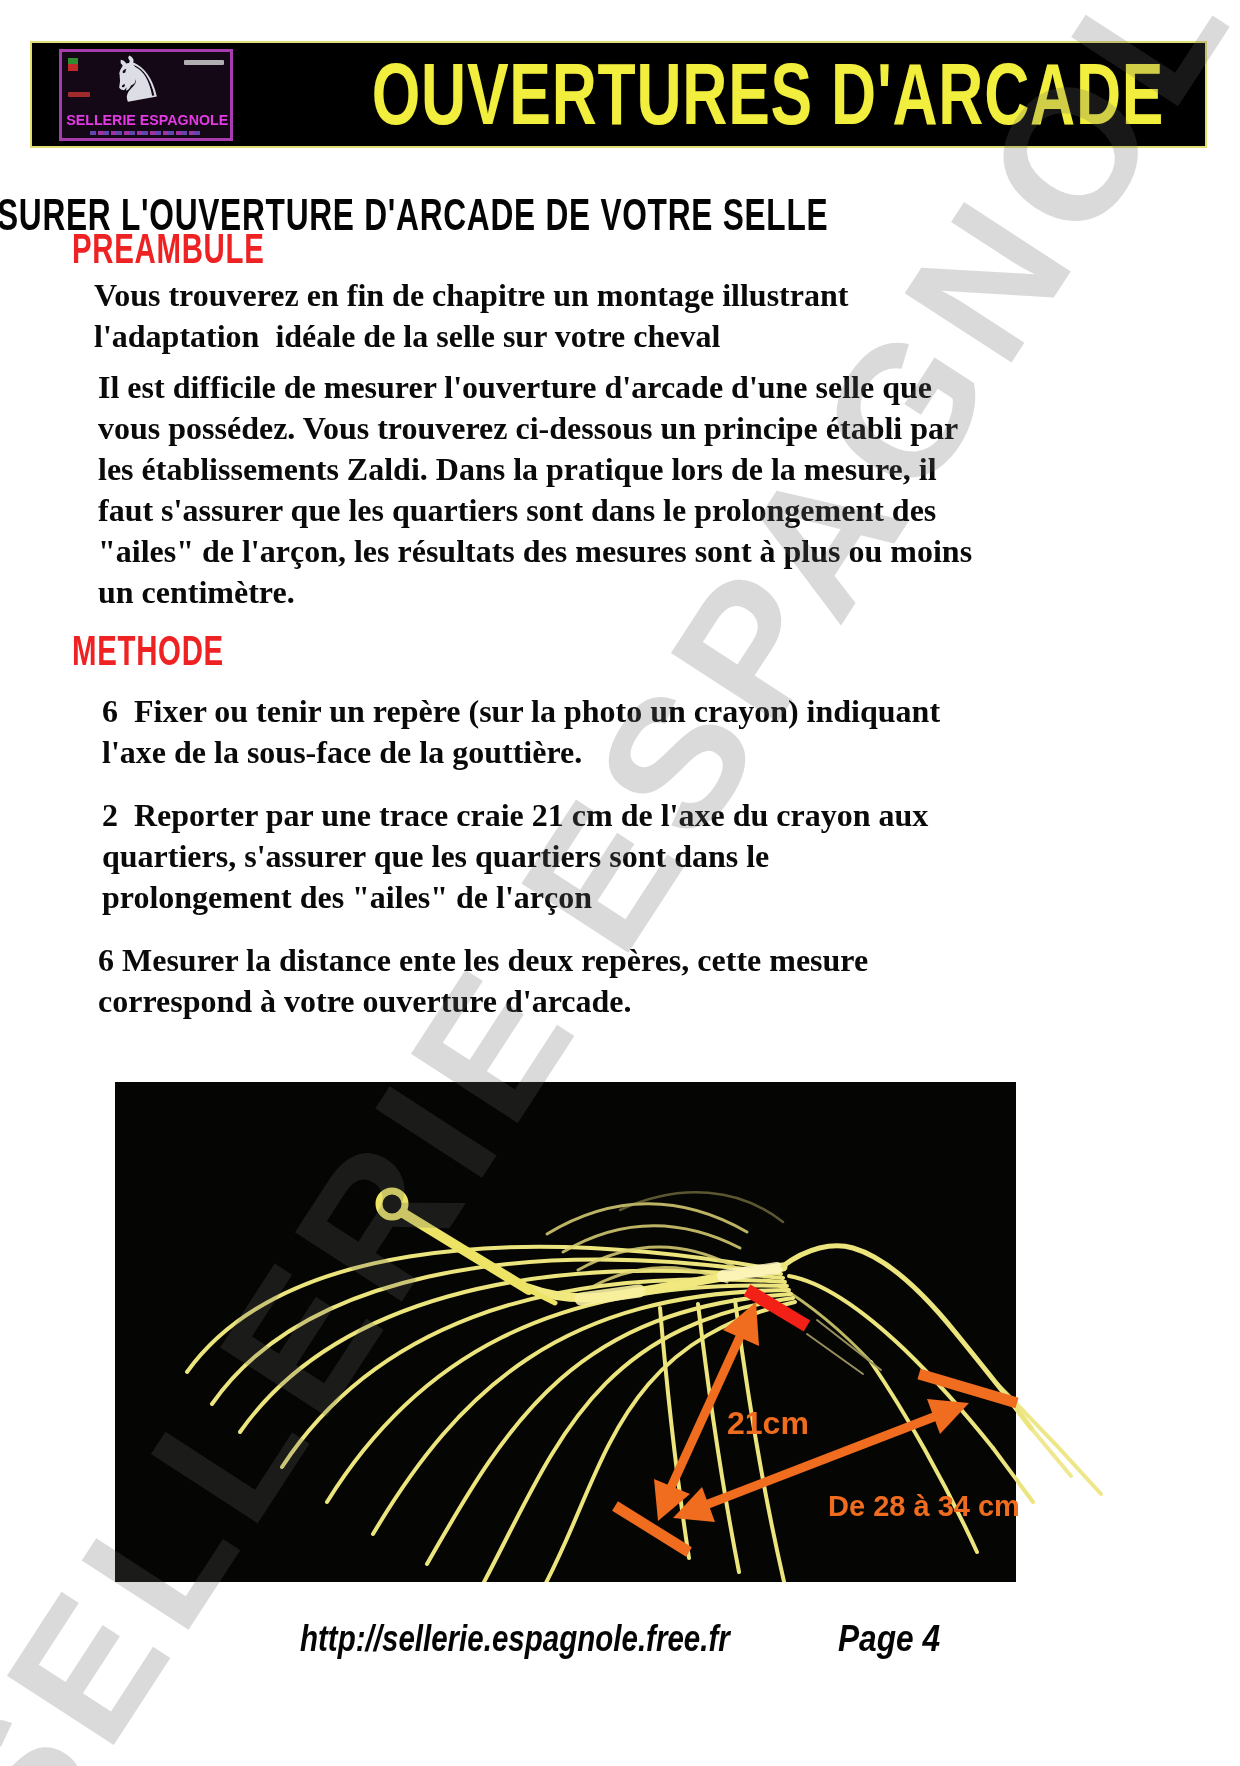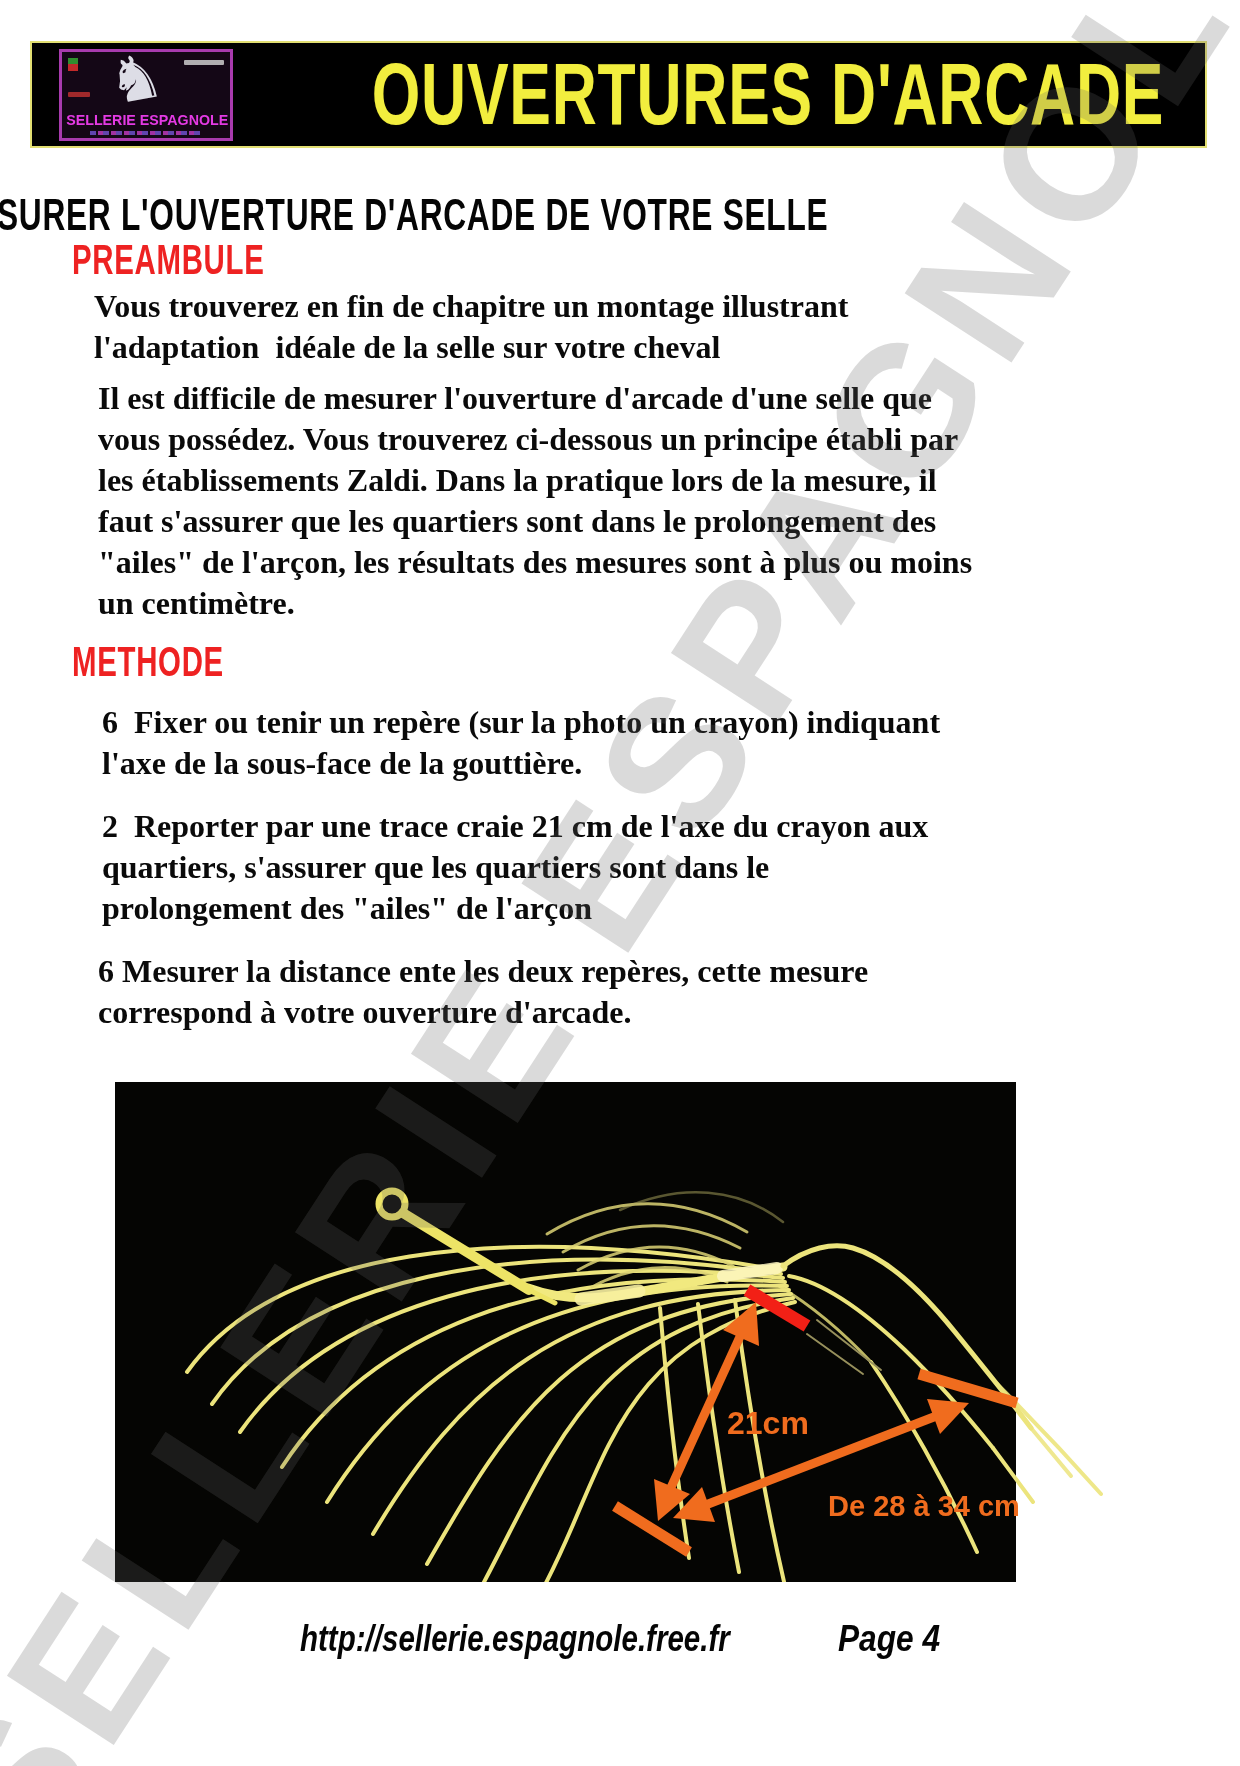--- a/index.html
+++ b/index.html
@@ -50,21 +50,21 @@
   .doc-title-row {
     position:absolute; left:128px; top:190px; width:862px;
     display:flex; justify-content:center; align-items:flex-end;
   }
   .doc-title {
     font-family:"Liberation Sans", sans-serif; font-weight:900; font-size:44px;
     color:#050505; white-space:nowrap; transform:scale(.72,1.0); transform-origin:left bottom;
     letter-spacing:1px;
   }
 
-  .content { position:absolute; left:72px; top:236px; width:1004px; }
+  .content { position:absolute; left:72px; top:225px; width:1004px; }
   .red-heading {
     font-family:"Liberation Sans", sans-serif; font-weight:900; font-size:42px;
     color:#ee2222; transform:scaleX(.70); transform-origin:left center;
     margin:0; white-space:nowrap; letter-spacing:1px;
   }
   .red-heading.methode { margin-top:14px; }
   .body-p {
     font-family:"Liberation Serif", serif; font-weight:bold; font-size:32px;
     color:#0a0a0a; line-height:41px; white-space:pre-wrap; width:980px;
   }

